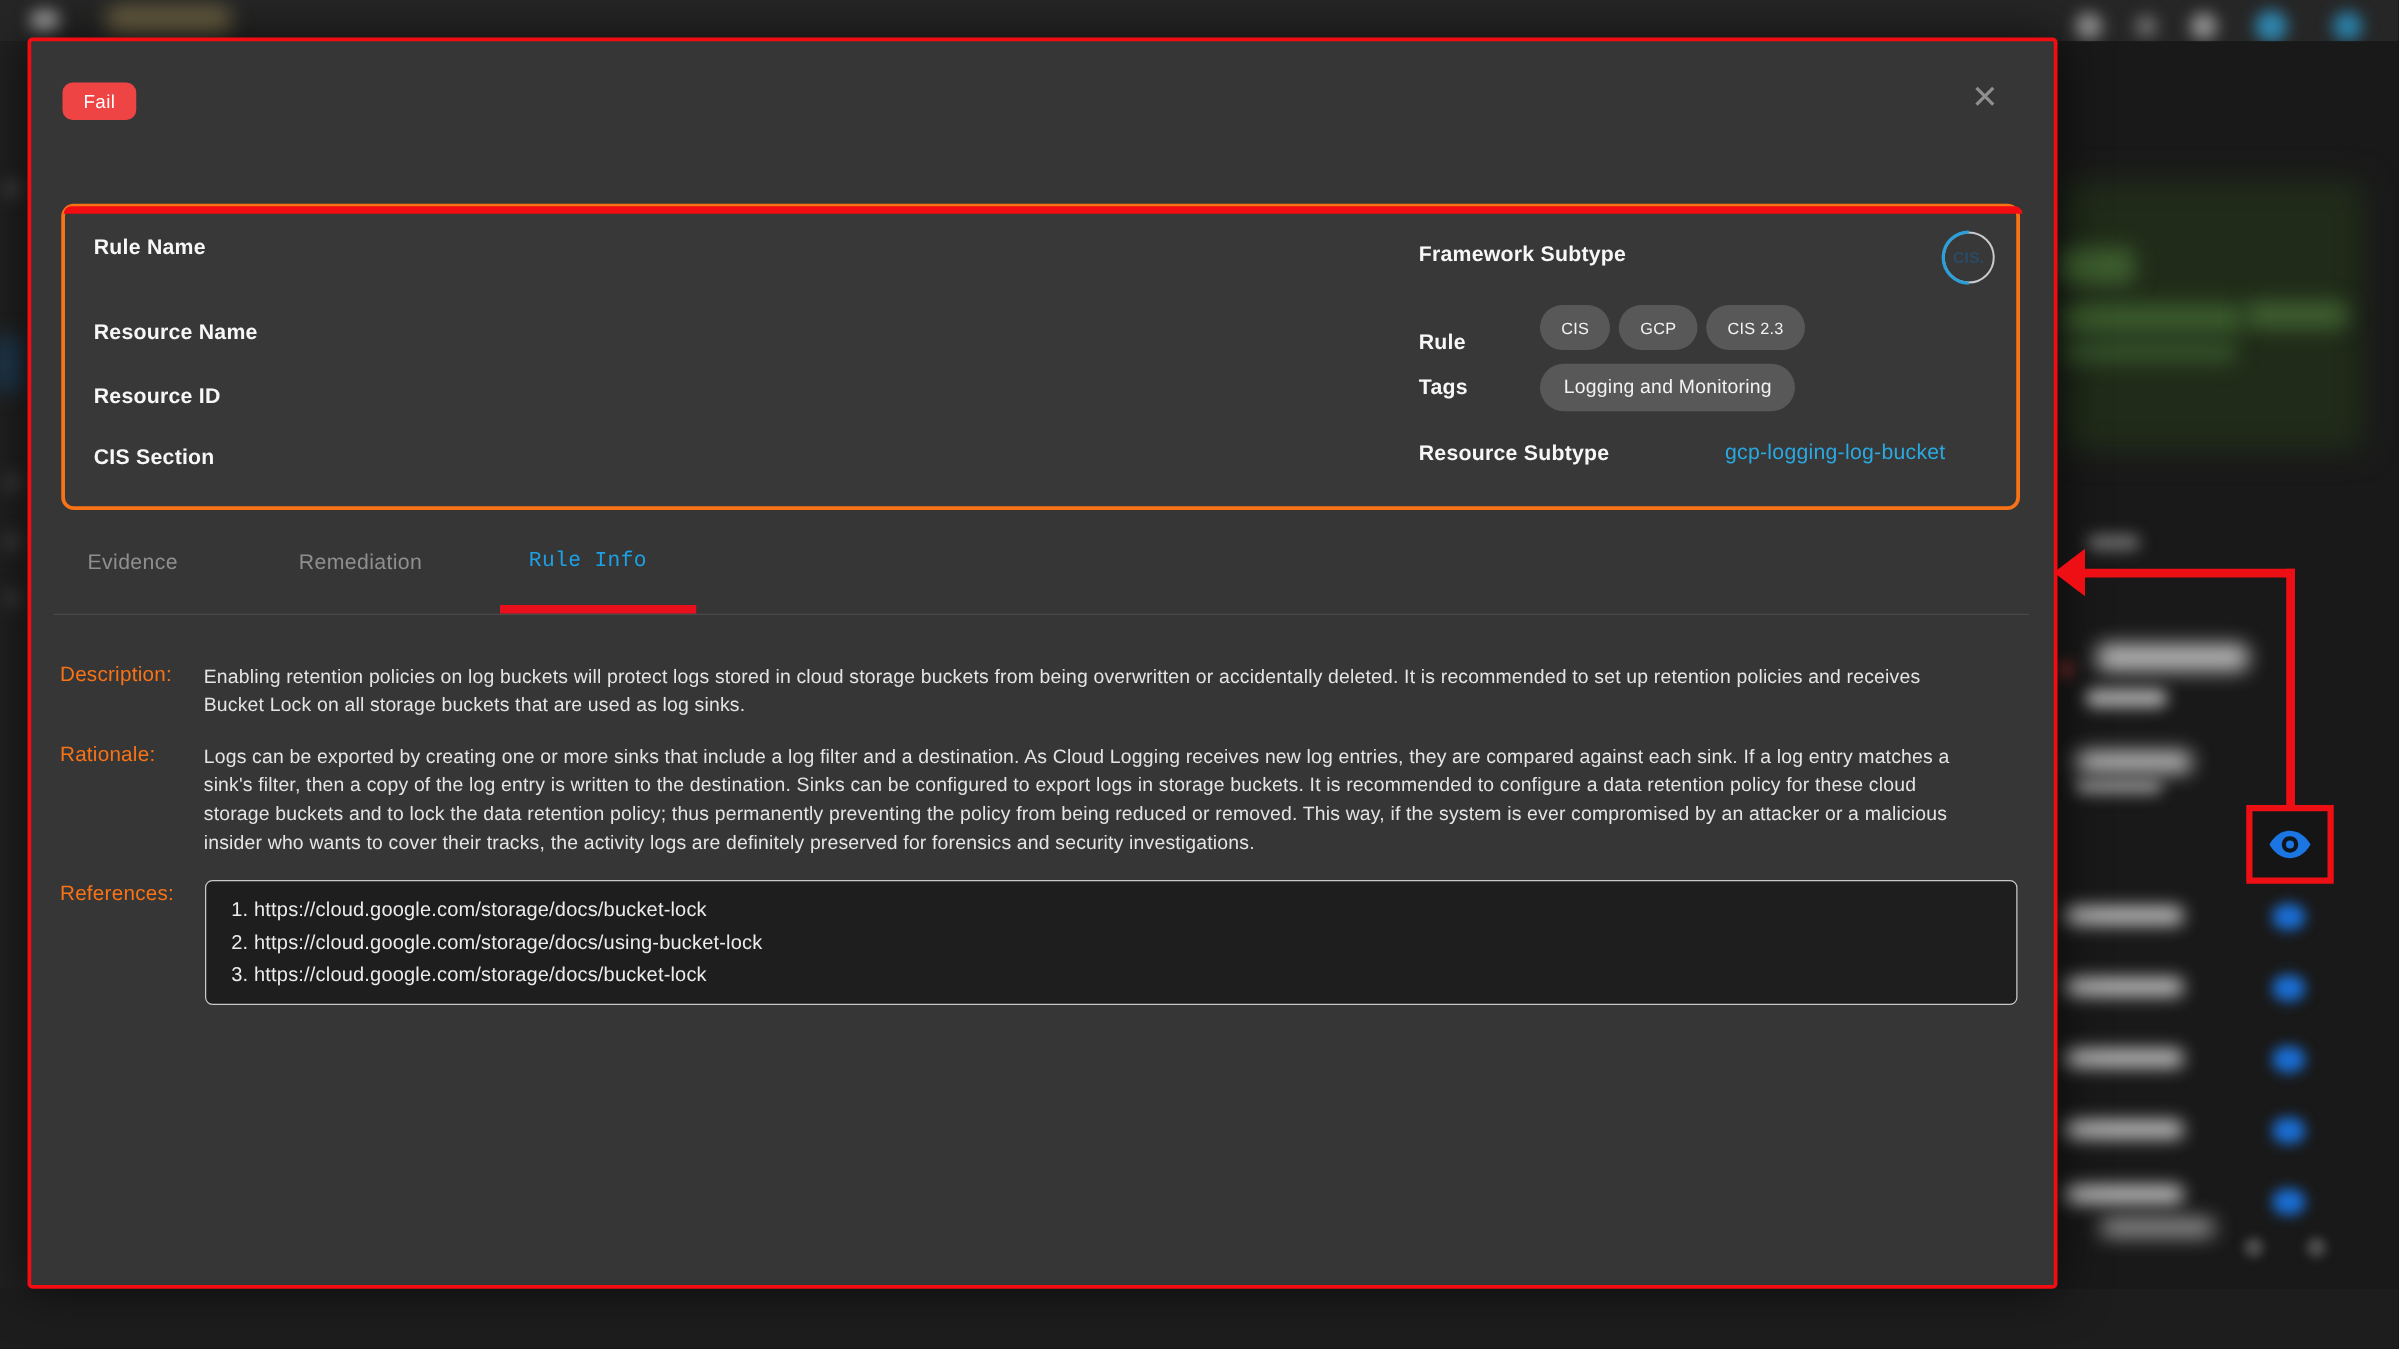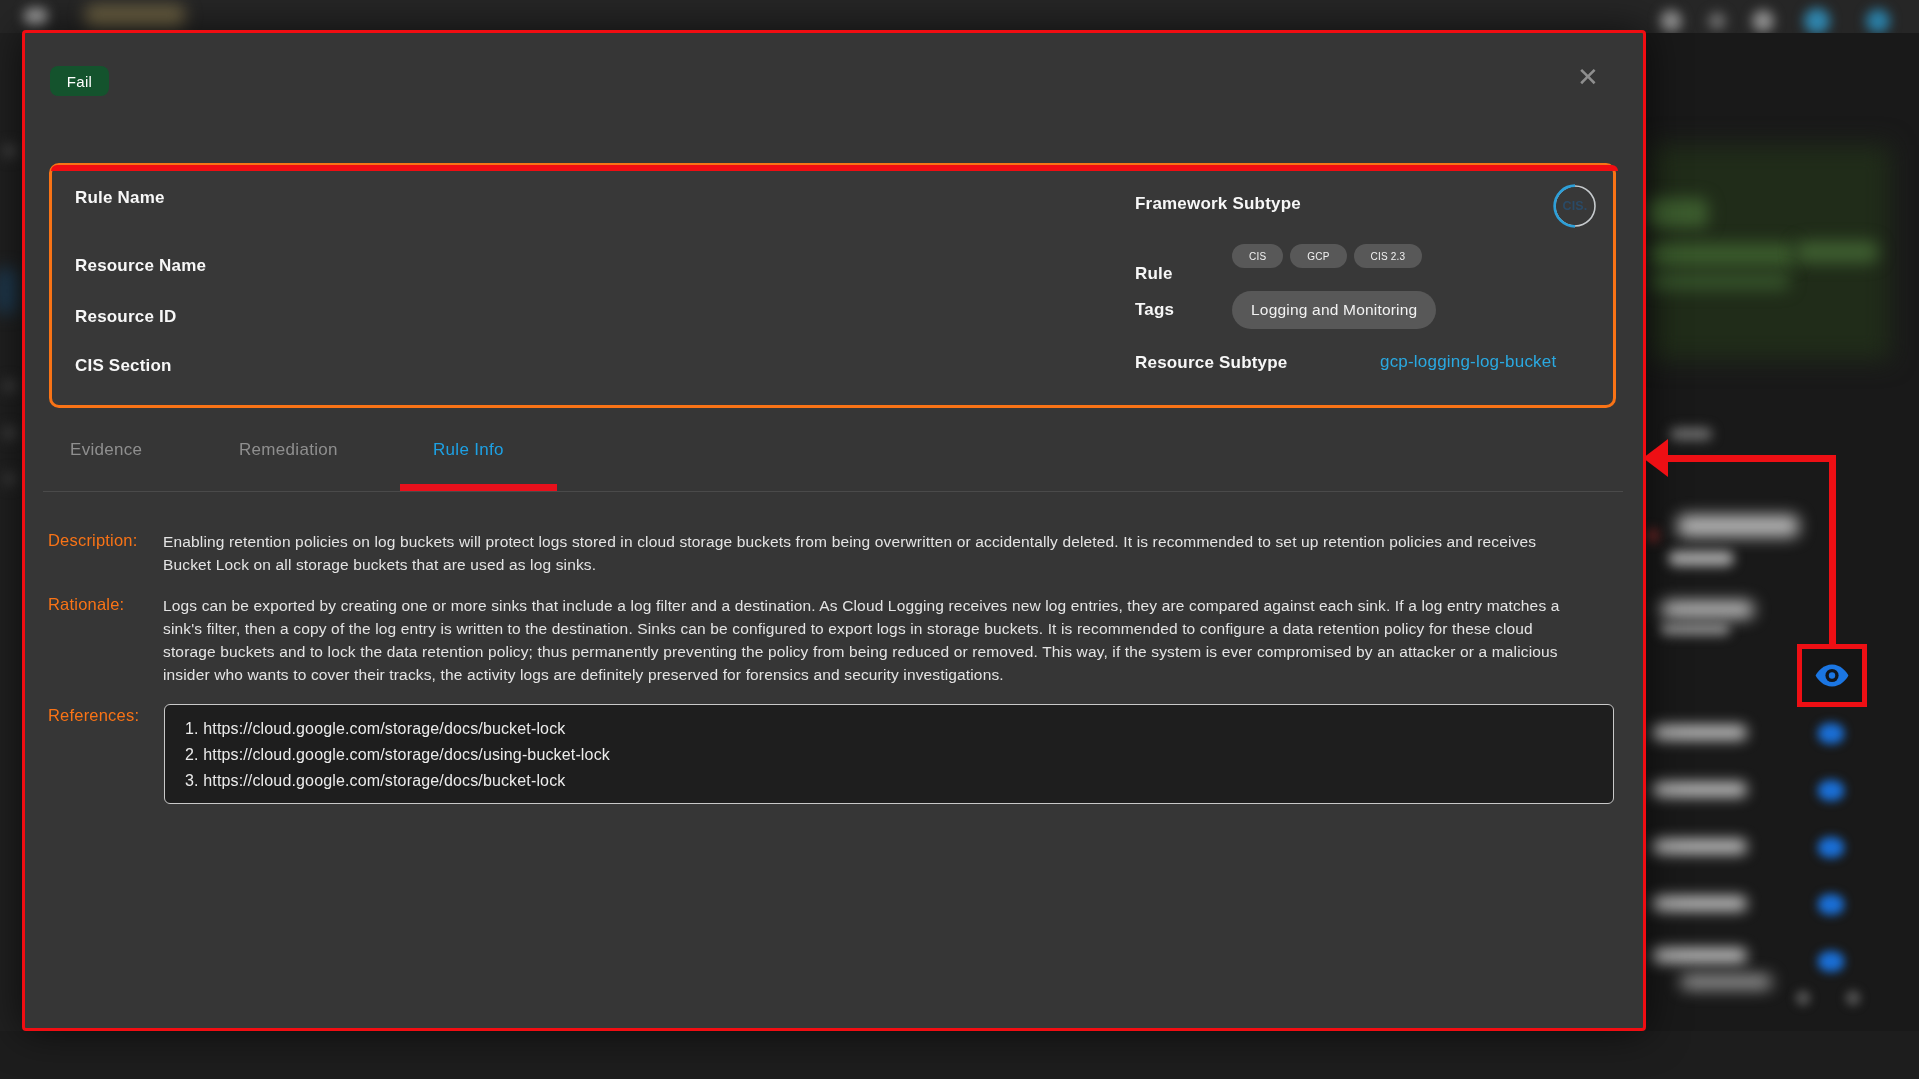--- a/index.html
+++ b/index.html
@@ -15,38 +15,38 @@
 
   .right-panel { position:absolute; left:1646px; top:33px; width:273px; height:1046px; background:#191919; }
   .green-wash { position:absolute; left:4px; top:112px; width:240px; height:215px; background:#202c19; filter:blur(12px); }
   .bottom-strip { position:absolute; left:0; top:1031px; width:1919px; height:48px; background:#1d1d1d; }
   .left-strip { position:absolute; left:0; top:33px; width:22px; height:1046px; background:#202020; }
 
   
   .modal { position:absolute; left:22px; top:30px; width:1624px; height:1001px;
            background:#363636; border:3px solid #f10d12; border-radius:4px;
            box-shadow:0 0 40px rgba(0,0,0,.65); }
-  .fail-badge { position:absolute; left:25px; top:33px; width:59px; height:30px; background:#14532d;
+  .fail-badge { position:absolute; left:25px; top:33px; width:59px; height:30px; background:#ef4444;
                 border-radius:8px; color:#fff; font-size:15px; display:flex; align-items:center;
                 justify-content:center; letter-spacing:.3px; }
   .close-x { position:absolute; left:1545px; top:26px; width:36px; height:36px; color:#8f8f8f;
              font-size:26px; display:flex; align-items:center; justify-content:center; cursor:pointer; }
 
   .card { position:absolute; left:24px; top:130px; width:1567px; height:245px; background:#383838;
           border:3px solid #f97316; border-radius:10px; }
   .card-redbar { position:absolute; left:-1px; top:-1px; width:1567px; height:6px; background:#f10d12;
                  border-radius:10px 10px 0 0; }
   .field-label { position:absolute; left:23px; color:#f7f7f7; font-size:17px; font-weight:600; letter-spacing:.2px; }
   .meta-label  { position:absolute; color:#f7f7f7; font-size:17px; font-weight:600; letter-spacing:.2px; }
   .cis-logo { position:absolute; left:1500px; top:17px; width:46px; height:46px; }
   .cis-text { position:absolute; left:0; top:0; width:46px; height:46px; display:flex; align-items:center;
               justify-content:center; color:#2a4a66; font-size:12.5px; font-weight:bold; letter-spacing:.2px; }
   .chip-row { position:absolute; display:flex; gap:7px; }
   .chip { display:inline-flex; align-items:center; justify-content:center; background:#585858; color:#f2f2f2;
-          font-size:10px; height:24px; padding:0 17px; border-radius:19px; letter-spacing:.2px; }
+          font-size:13px; height:36px; padding:0 17px; border-radius:19px; letter-spacing:.2px; }
   .chip.wide { height:38px; padding:0 19px; font-size:15.5px; }
   .subtype-link { position:absolute; left:1328px; top:186px; color:#2aa9e1; font-size:17px; letter-spacing:.2px;
                   cursor:pointer; }
 
   .tab { position:absolute; top:407px; font-size:17px; color:#8f8f8f; letter-spacing:.3px; cursor:pointer; }
   .tab.active { color:#1da1e4; }
   .tab-underline { position:absolute; left:375px; top:451px; width:157px; height:7px; background:#e8101c; }
   .tab-divider { position:absolute; left:18px; top:458px; width:1580px; height:1px; background:#4a4a4a; }
 
   .sec-label { position:absolute; left:23px; color:#f97316; font-size:16.5px; letter-spacing:.2px; }
@@ -159,21 +159,21 @@
       <div class="chip-row" style="left:1180px;top:125px;">
         <div class="chip wide">Logging and Monitoring</div>
       </div>
 
       <div class="meta-label" style="left:1083px;top:187px;">Resource Subtype</div>
       <div class="subtype-link">gcp-logging-log-bucket</div>
     </div>
 
     <div class="tab" style="left:45px;">Evidence</div>
     <div class="tab" style="left:214px;">Remediation</div>
-    <div class="tab active" style="left:408px;">Rule Info</div>
+    <div class="tab active" style="left:398px;font-family:Liberation Mono, monospace;">Rule Info</div>
     <div class="tab-underline"></div>
     <div class="tab-divider"></div>
 
     <div class="sec-label" style="top:498px;">Description:</div>
     <div class="sec-body" style="top:497px;">Enabling retention policies on log buckets will protect logs stored in cloud storage buckets from being overwritten or accidentally deleted. It is recommended to set up retention policies and receives Bucket Lock on all storage buckets that are used as log sinks.</div>
 
     <div class="sec-label" style="top:562px;">Rationale:</div>
     <div class="sec-body" style="top:561px;">Logs can be exported by creating one or more sinks that include a log filter and a destination. As Cloud Logging receives new log entries, they are compared against each sink. If a log entry matches a sink's filter, then a copy of the log entry is written to the destination. Sinks can be configured to export logs in storage buckets. It is recommended to configure a data retention policy for these cloud storage buckets and to lock the data retention policy; thus permanently preventing the policy from being reduced or removed. This way, if the system is ever compromised by an attacker or a malicious insider who wants to cover their tracks, the activity logs are definitely preserved for forensics and security investigations.</div>
 
     <div class="sec-label" style="top:673px;">References:</div>

